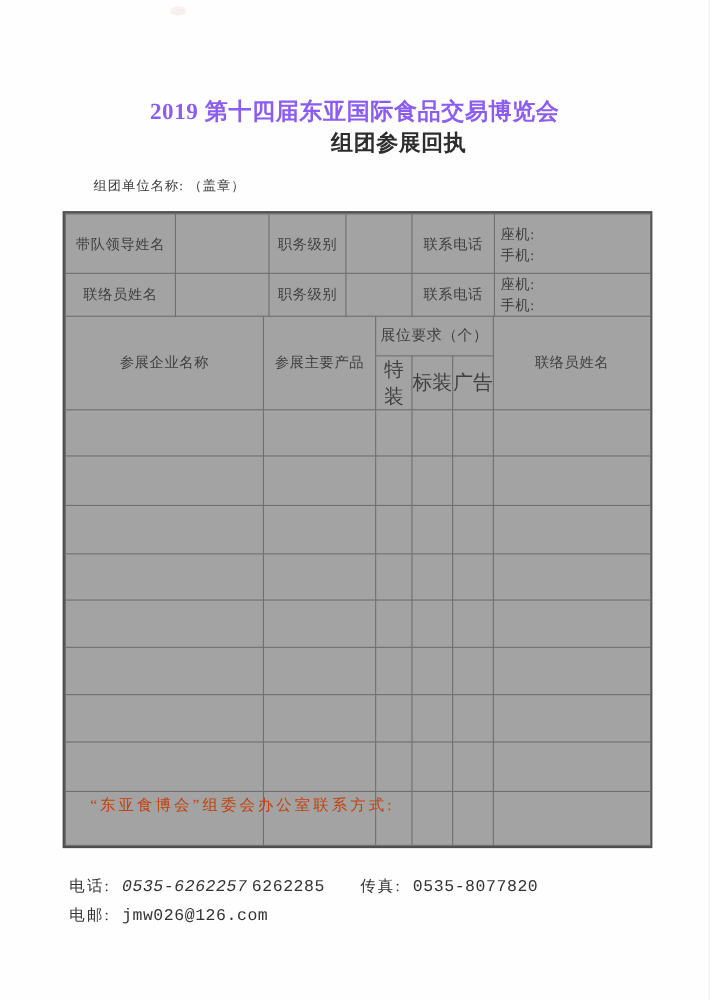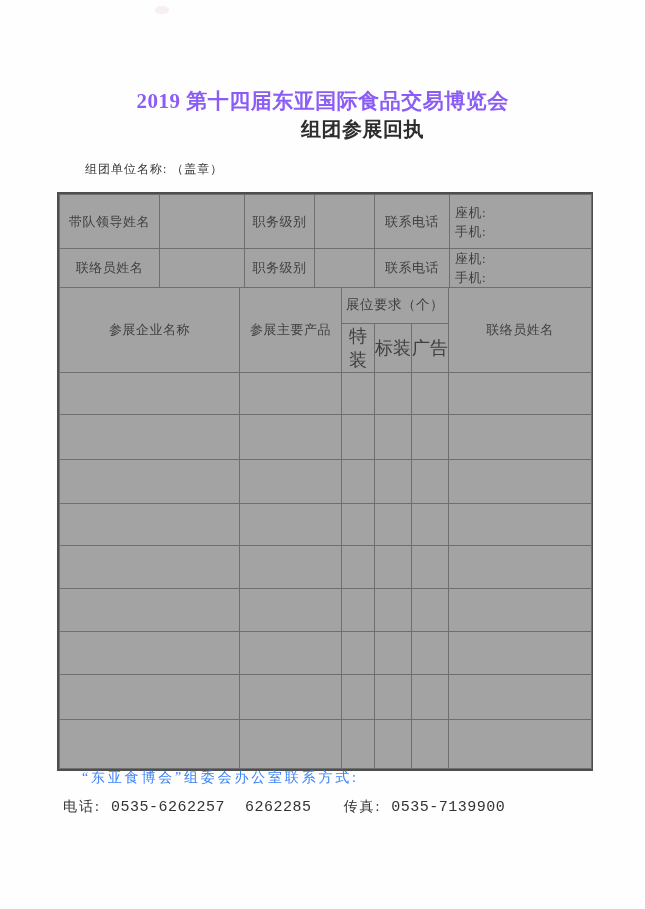--- a/index.html
+++ b/index.html
@@ -21,28 +21,28 @@
     border:2px solid #4e4e4e;background:#a3a3a3;}
   table{border-collapse:collapse;table-layout:fixed;width:532px;}
   td,th{border:1px solid #6f6f6f;padding:0;font-weight:normal;
     font-size:13px;color:#3f3f3f;text-align:center;vertical-align:middle;
     letter-spacing:0.5px;overflow:hidden;}
   .tb-b tr:first-child>td,.tb-b tr:first-child>th{border-top:none;text-align:center;}
   .phones{text-align:left;padding-left:5px;line-height:19px;font-size:13px;}
   .hdr{font-size:13px;}
   .booth-hdr{font-size:13.5px;white-space:nowrap;}
   .booth-sub{font-size:18px;letter-spacing:0;}
-  .footer-head{position:absolute;left:82px;top:769px;font-size:14px;
-    letter-spacing:2.8px;color:#3b82f6;}
+  .footer-head{position:absolute;left:82px;top:723px;font-size:14px;
+    letter-spacing:2.8px;color:#c2410c;}
   .footer-line2{position:absolute;left:63px;top:797px;white-space:nowrap;}
   .footer-line3{position:absolute;left:63px;top:823px;white-space:nowrap;}
   .flabel{font-size:14px;letter-spacing:2px;color:#333;}
   .fmono{font-family:"Liberation Mono","DejaVu Sans Mono",monospace;
     font-size:15px;color:#333;letter-spacing:0.5px;}
-  .g6{margin-right:6px;text-align:center;} .g16{margin-right:16px;} .g28{margin-right:28px;}
+  .g6{margin-right:6px;text-align:center;} .g16{font-style:italic;} .g28{margin-right:28px;}
 </style>
 </head>
 <body>
 
 <div class="page">
 
   <div class="speck"></div>
 
   <div class="title1">2019 第十四届东亚国际食品交易博览会</div>
   <div class="title2">组团参展回执</div>
@@ -183,17 +183,21 @@
       </table>
   </div>
 
   <div class="footer-head">“东亚食博会”组委会办公室联系方式:</div>
 
   <div class="footer-line2">
     <span class="flabel g6">电话:</span>
     <span class="fmono g16">0535-6262257</span>
     <span class="fmono g28">6262285</span>
     <span class="flabel g6">传真:</span>
-    <span class="fmono">0535-7139900</span>
+    <span class="fmono">0535-8077820</span>
   </div>
 
+  <div class="footer-line3">
+    <span class="flabel g6">电邮:</span>
+    <span class="fmono">jmw026@126.com</span>
+  </div>
 
 </div>
 
 </body></html>

